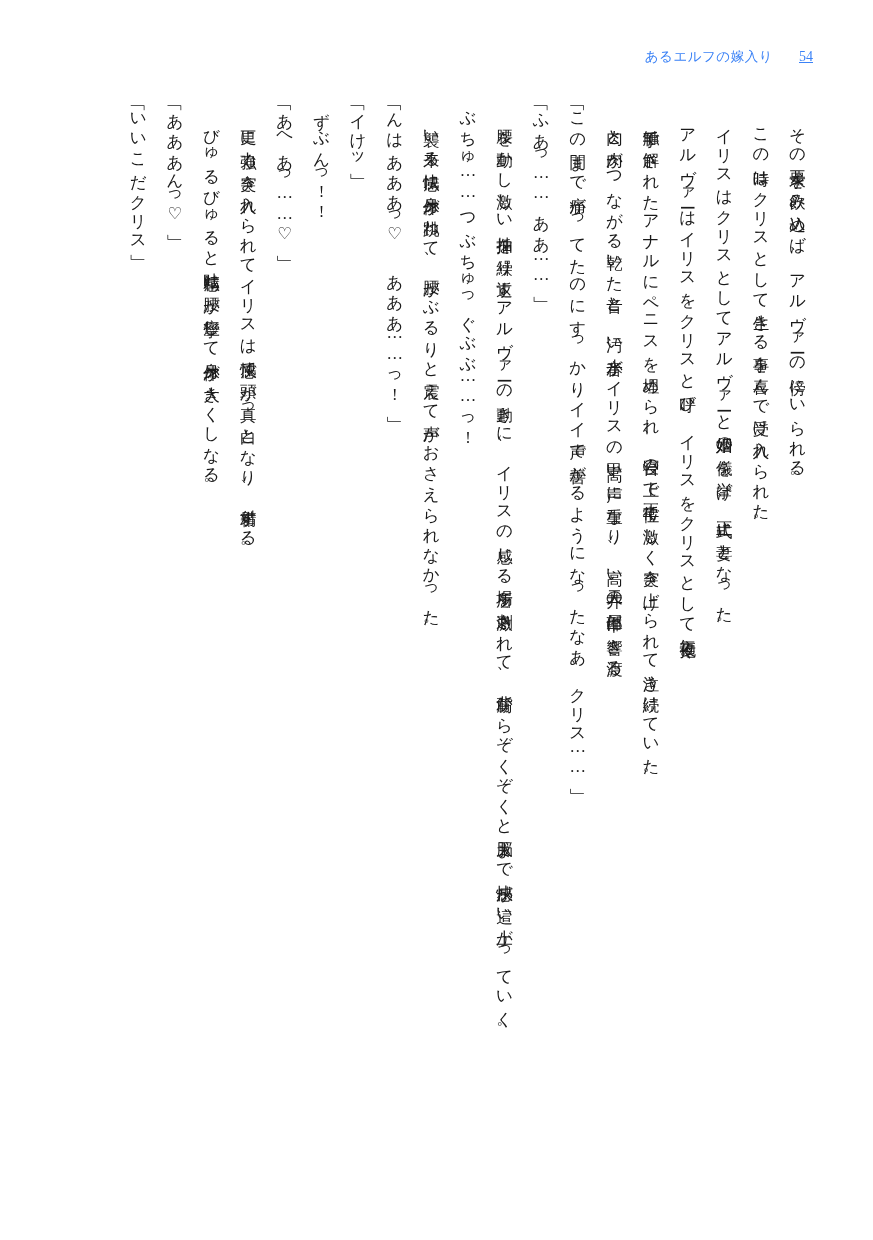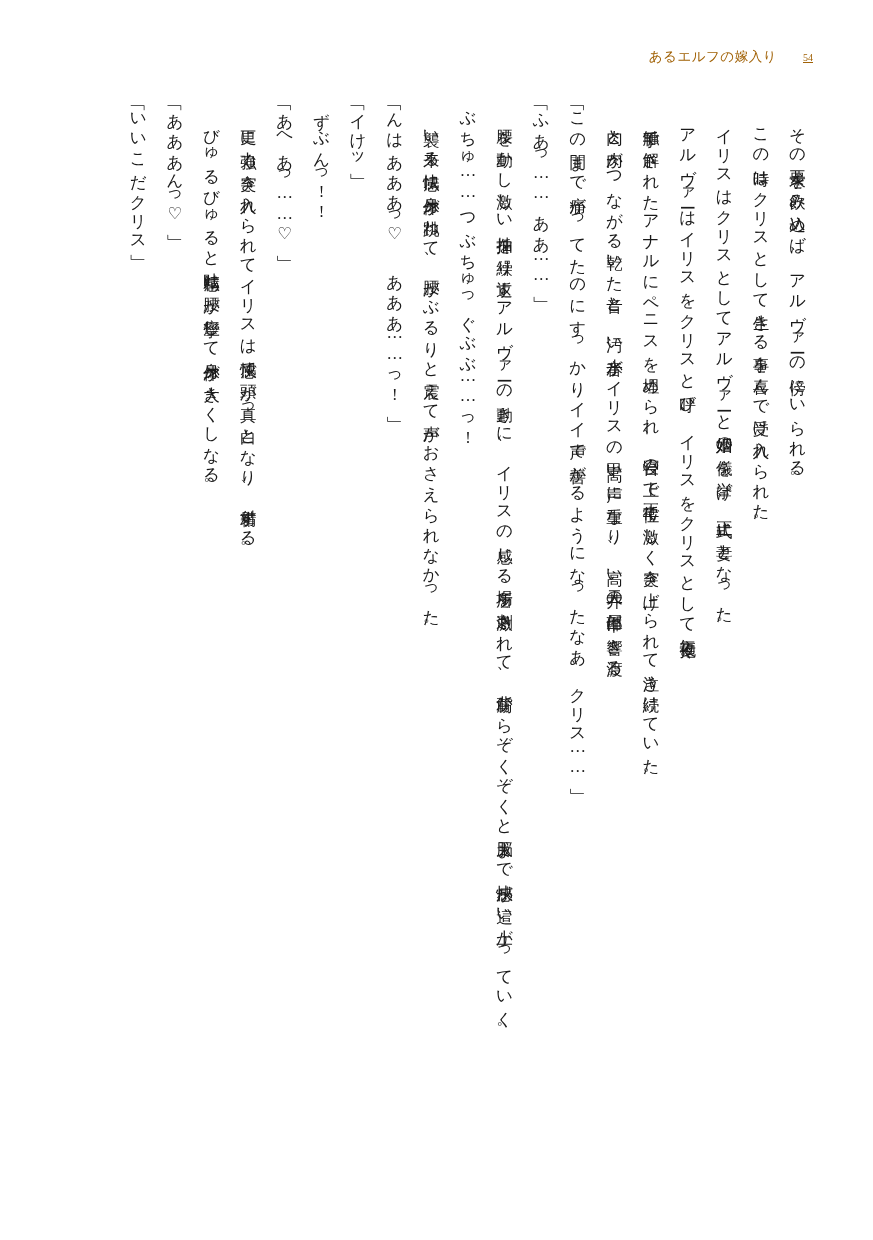--- a/index.html
+++ b/index.html
@@ -28,27 +28,27 @@
   
   .header {
     position: absolute;
     right: 60px;
     top: 48px;
     display: flex;
     align-items: baseline;
     gap: 26px;
     font-size: 13.5px;
     letter-spacing: 0.5px;
-    color: #a16207;
+    color: #3b82f6;
   }
   .header .book-title {
     white-space: nowrap;
   }
   .header .page-number {
-    font-size: 10px;
+    font-size: 14px;
     letter-spacing: 0;
     text-decoration: underline;
   }
 
   
   .body-area {
     position: absolute;
     right: 58px;
     top: 100px;
     width: 760px;

